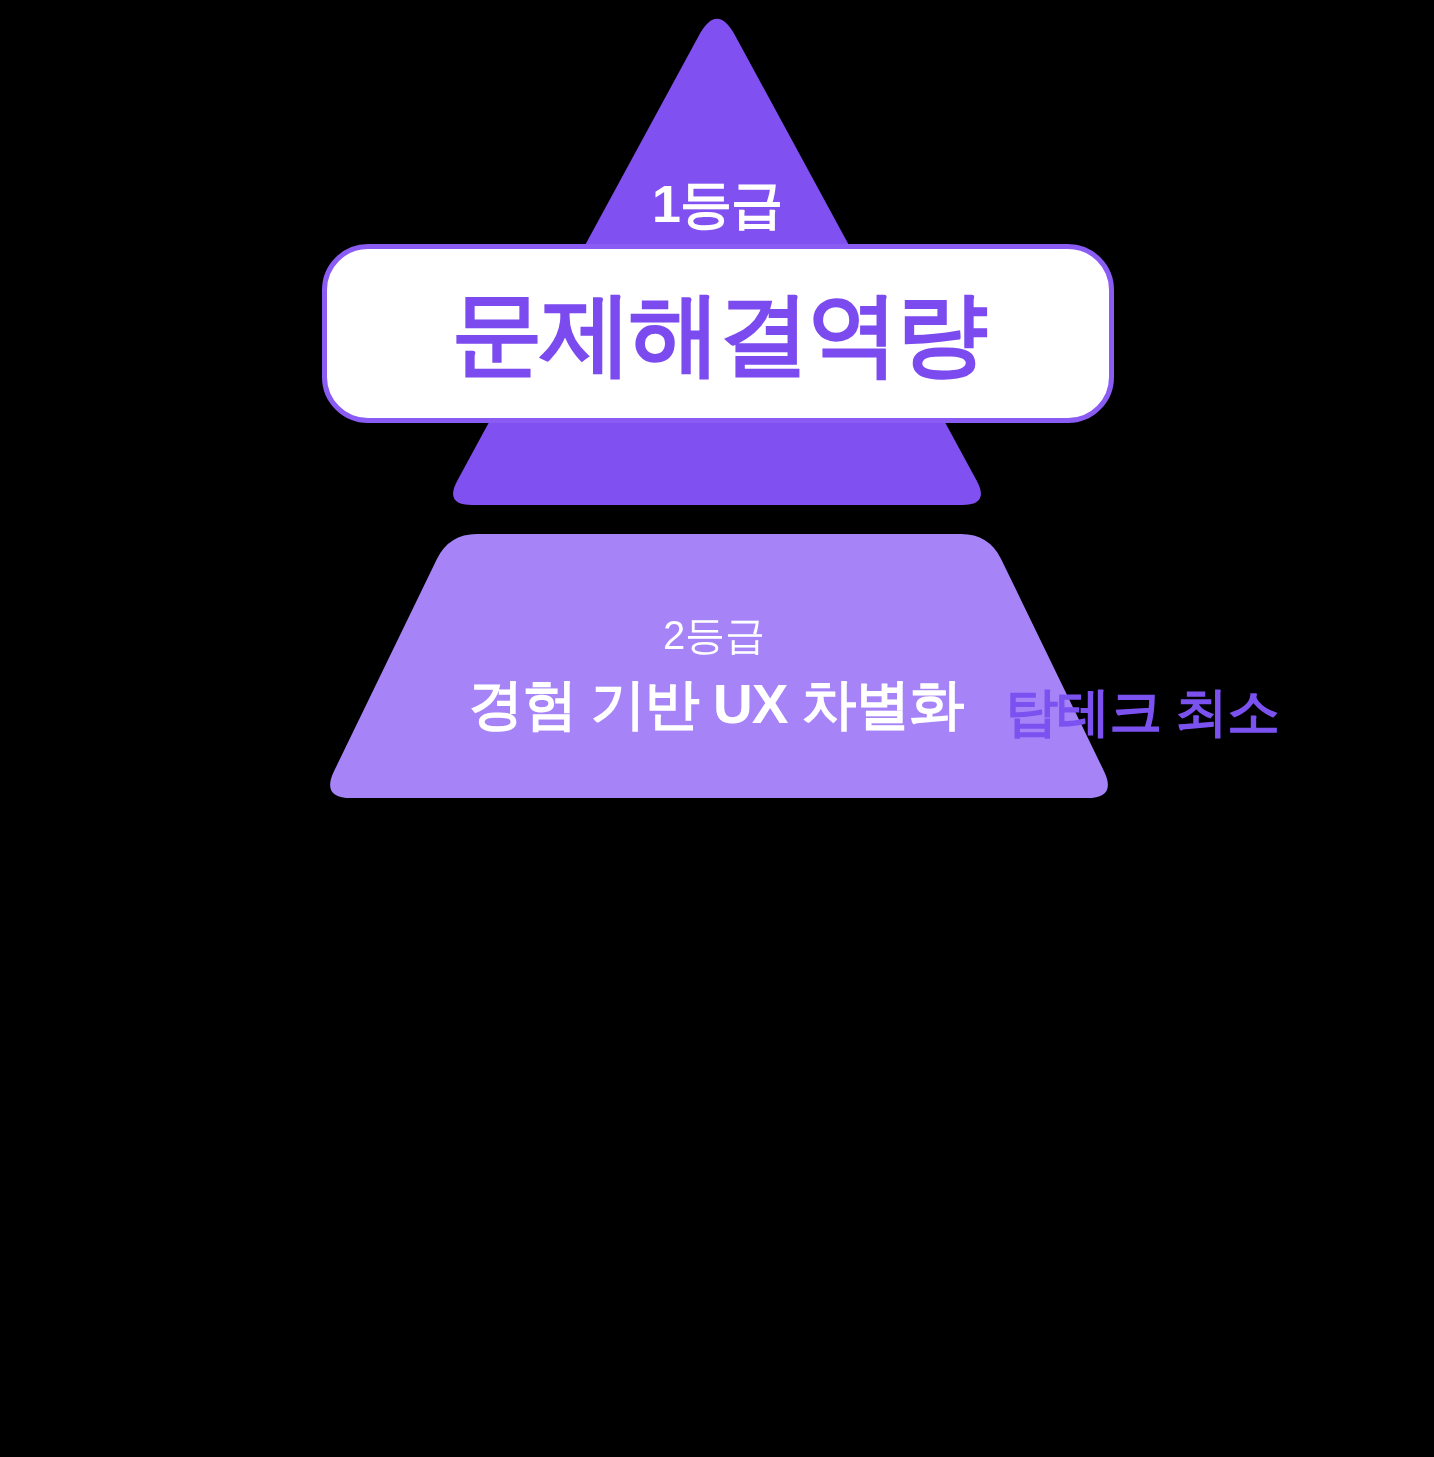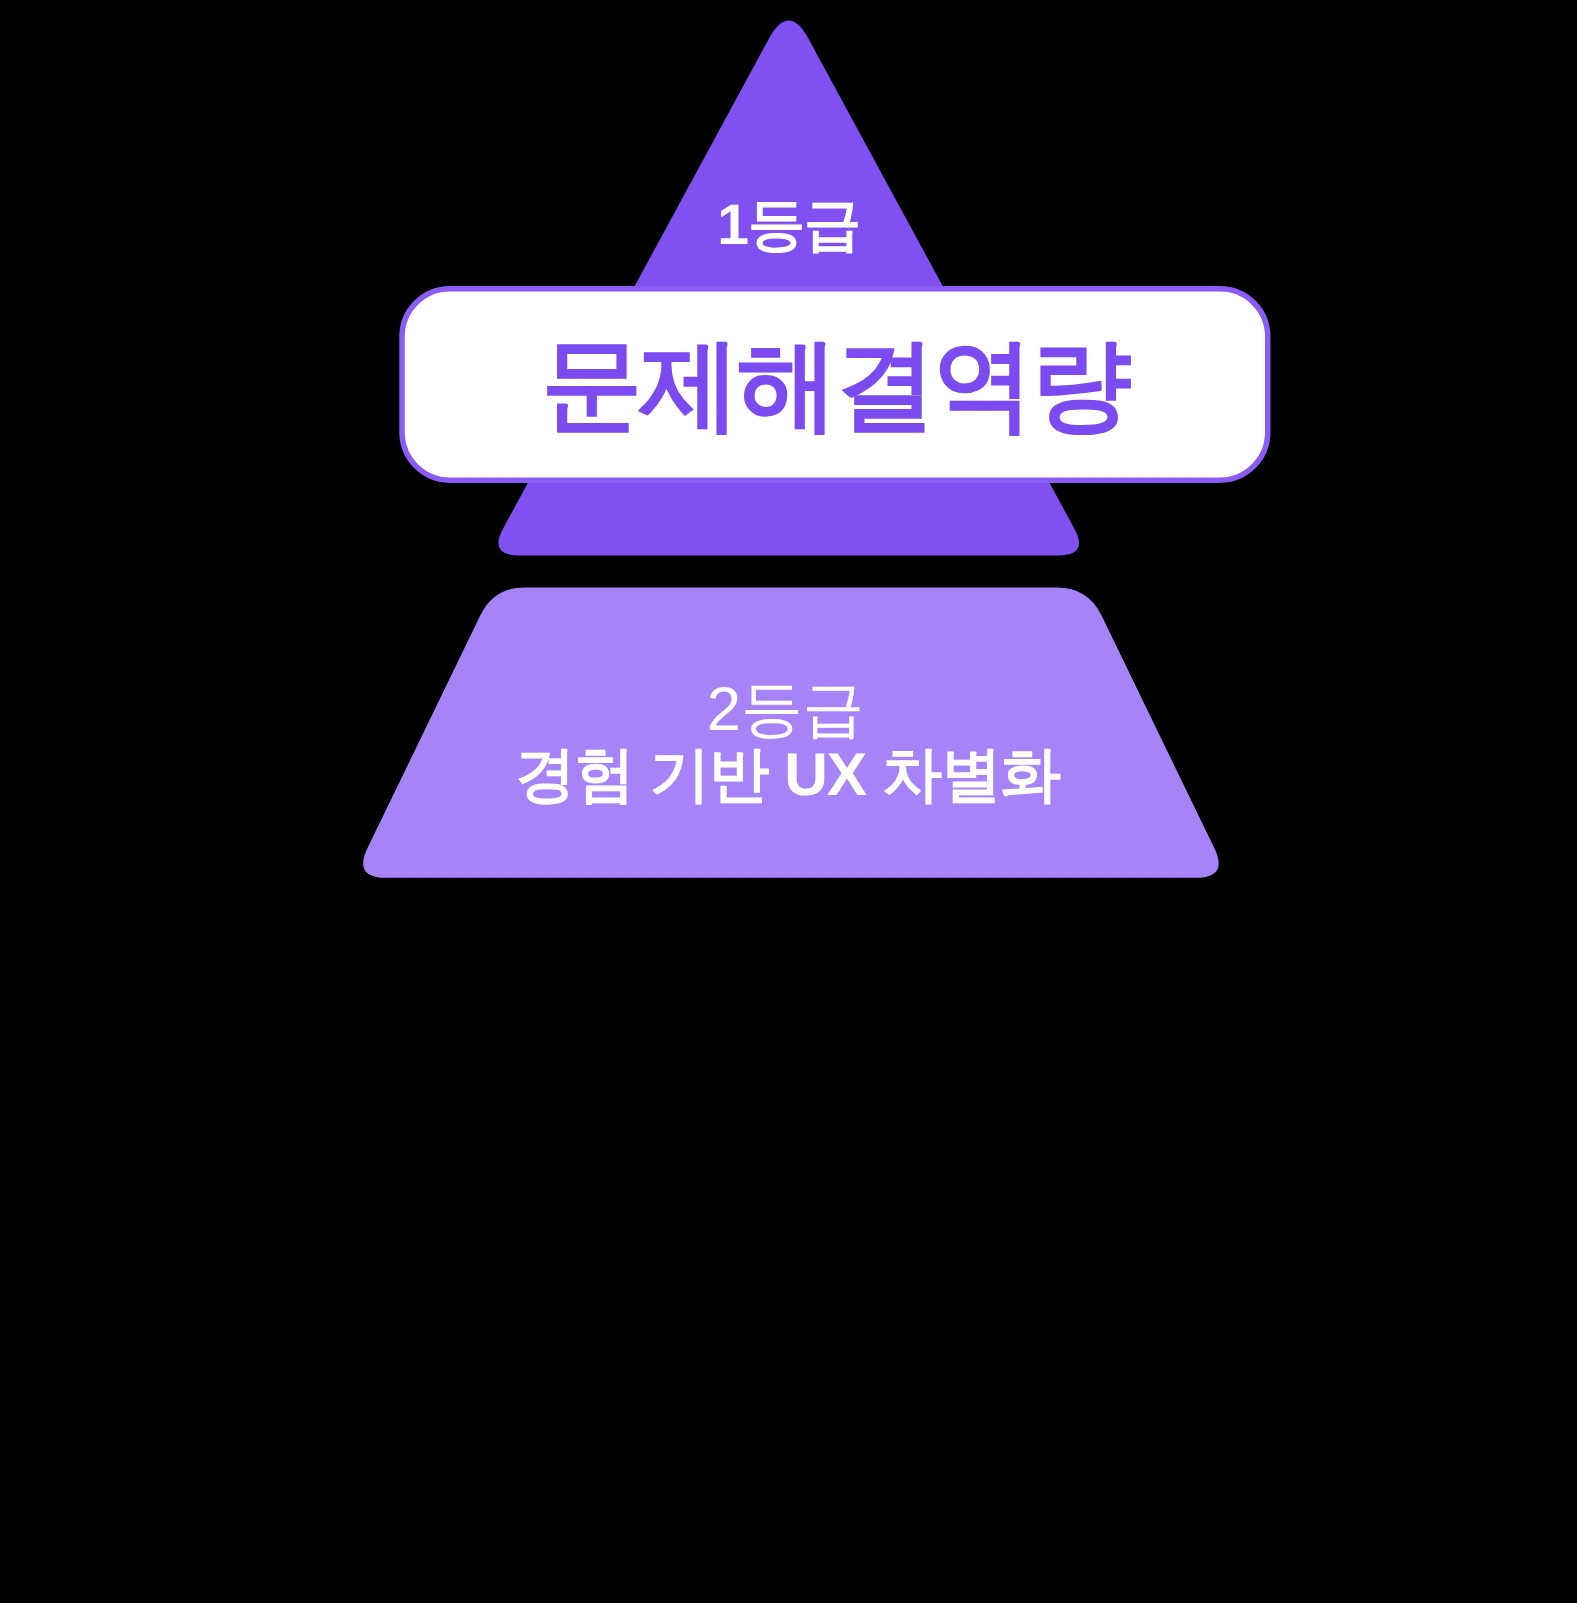--- a/index.html
+++ b/index.html
@@ -29,46 +29,45 @@
     font-size: 52px;
     font-weight: 800;
     color: #FFFFFF;
     letter-spacing: -1px;
     z-index: 2;
     white-space: nowrap;
   }
   .capability-box {
     position: absolute;
     left: 322px;
-    top: 260px;
+    top: 244px;
     width: 792px;
     height: 179px;
     box-sizing: border-box;
     background: #FFFFFF;
     border: 5px solid #8A5CF4;
     border-radius: 46px;
     display: flex;
     align-items: center;
     justify-content: center;
     z-index: 1;
-    margin-left: 41px;
   }
   .capability-box .capability-text {
     font-size: 92px;
     font-weight: 800;
     color: #7C4BEF;
     letter-spacing: -3px;
     white-space: nowrap;
   }
   .grade2-label {
     position: absolute;
     left: 714px;
     top: 608px;
     transform: translateX(-50%);
-    font-size: 56px;
+    font-size: 40px;
     font-weight: 500;
     color: #FFFFFF;
     z-index: 2;
     white-space: nowrap;
   }
   .tier2-name-label {
     position: absolute;
     left: 716px;
     top: 668px;
     transform: translateX(-50%);
@@ -157,15 +156,16 @@
 
   <div class="capability-box">
     <span class="capability-text">문제해결역량</span>
   </div>
 
   <div class="grade2-label">2등급</div>
 
   <div class="tier2-name-label">경험 기반 UX 차별화</div>
 
   <div class="threshold-annotation">
+    <div>탑테크 최소</div>
   </div>
 
 </div>
 
 </body></html>

